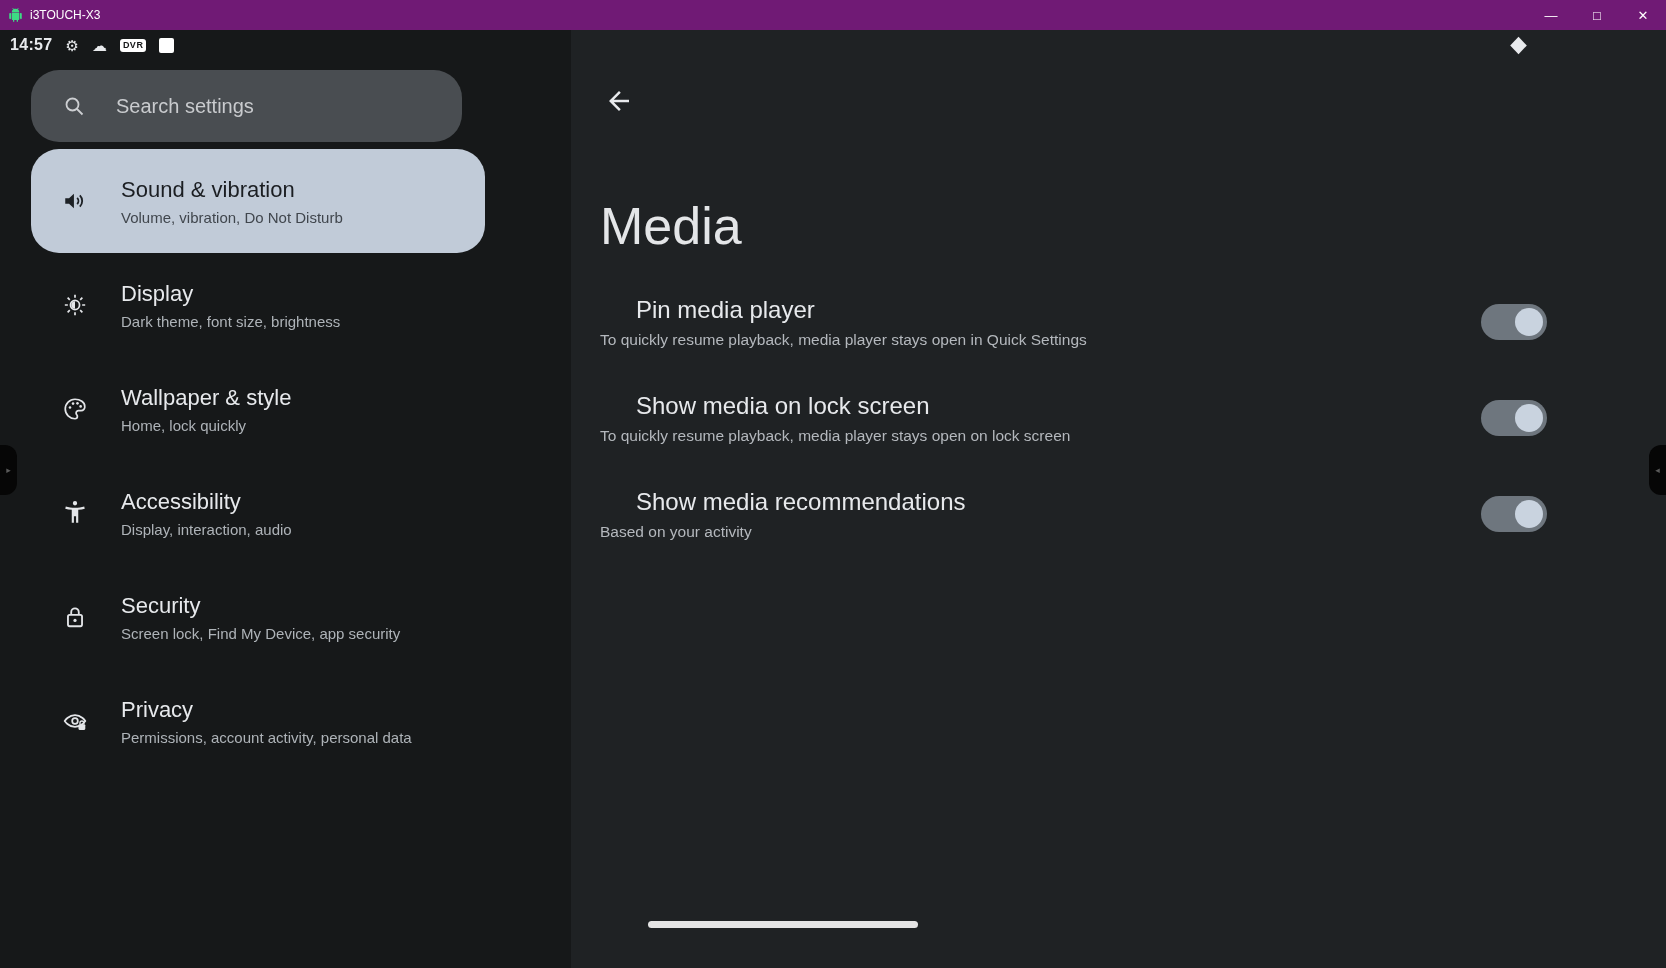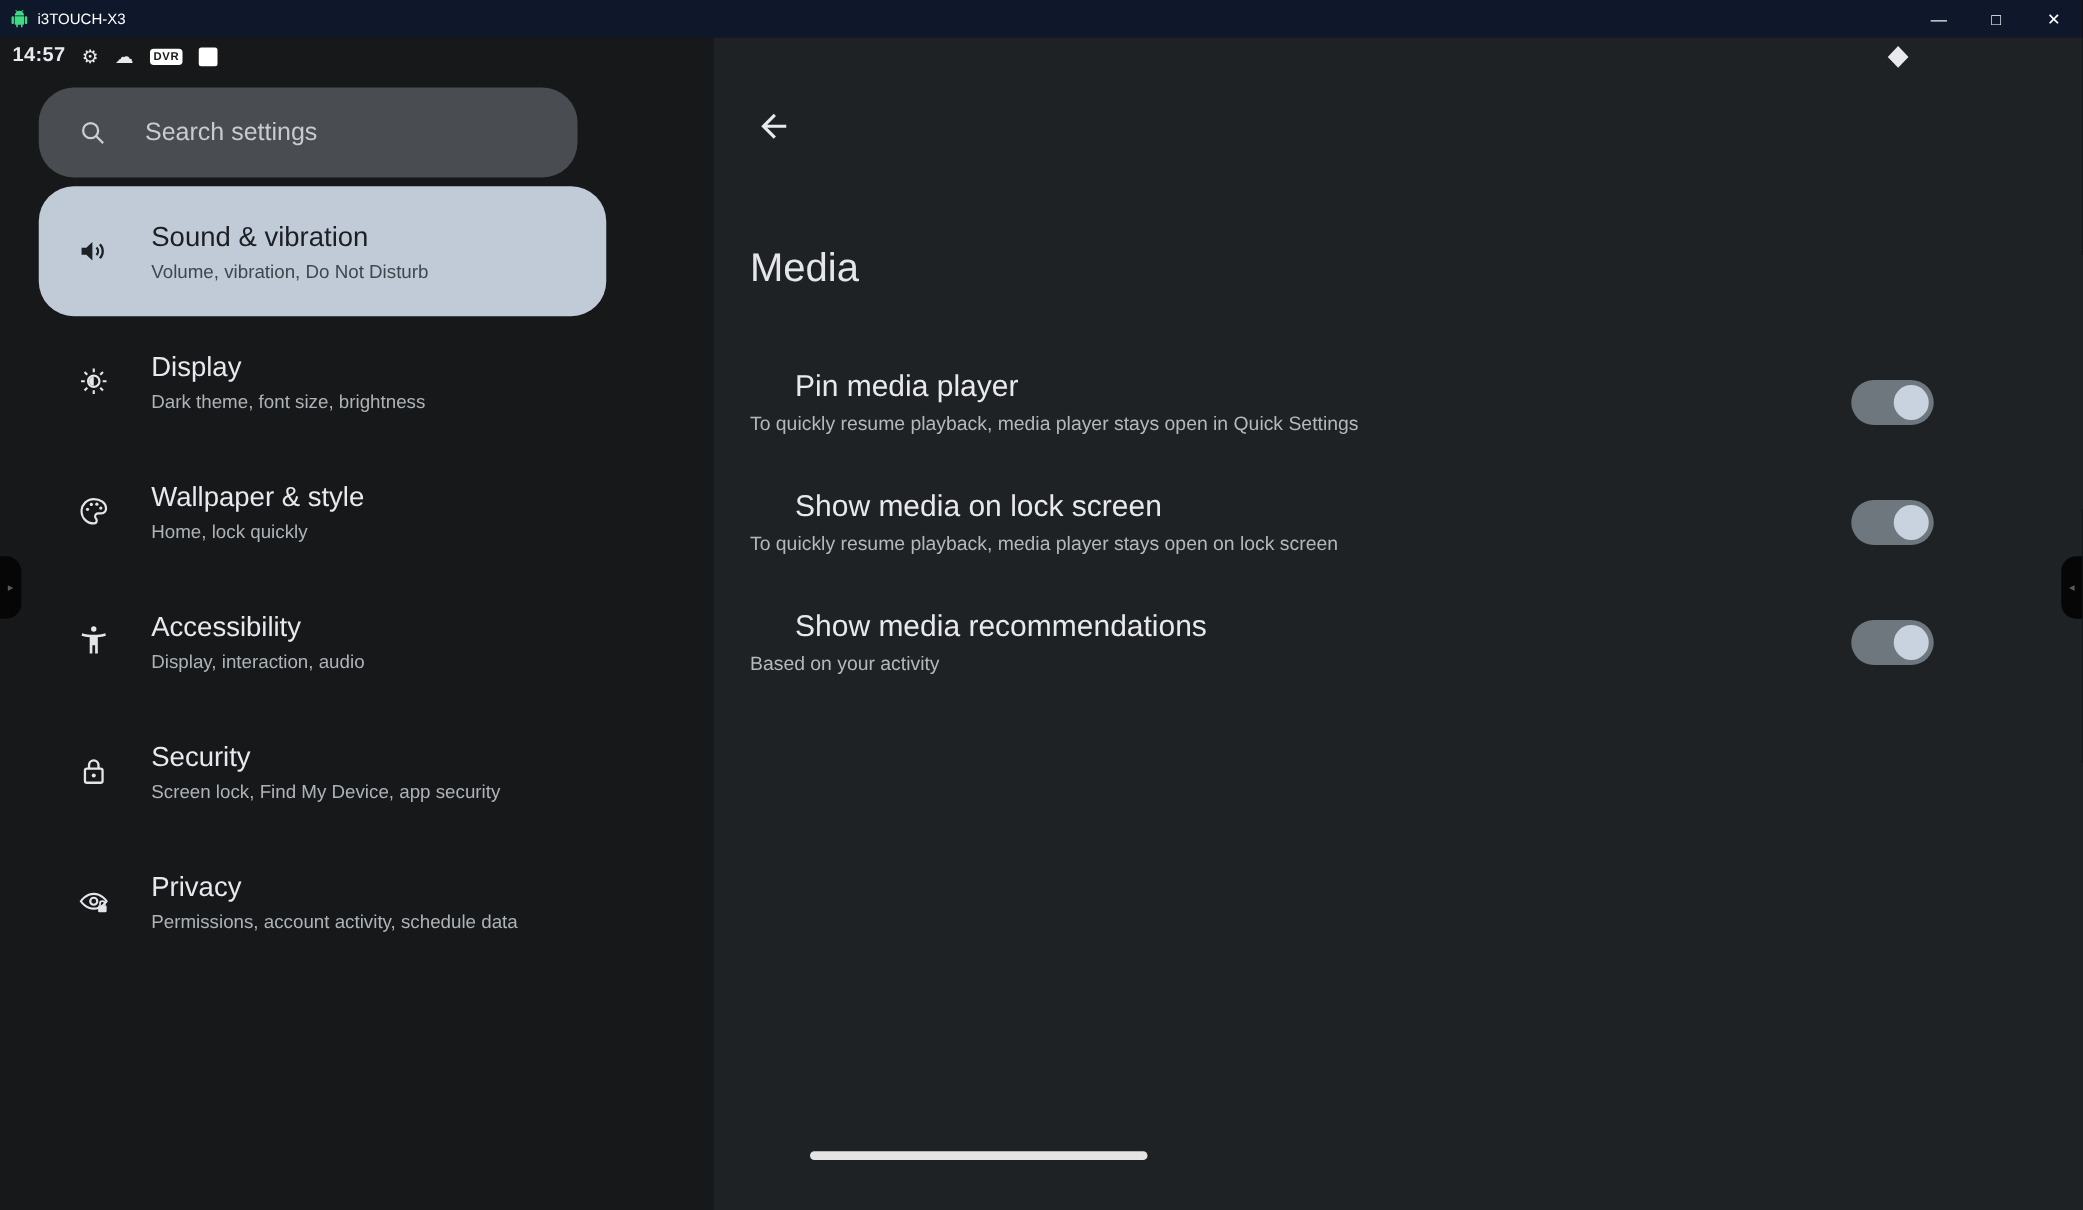--- a/index.html
+++ b/index.html
@@ -2,21 +2,21 @@
 <html><head>
 <meta charset="utf-8">
 <style>
   * { margin:0; padding:0; box-sizing:border-box; }
   html,body { width:1666px; height:968px; overflow:hidden; }
   body { background:#000; font-family:"Liberation Sans","DejaVu Sans",sans-serif; }
 
   .window { width:1666px; height:968px; display:flex; flex-direction:column; }
 
   
-  .titlebar { flex:0 0 30px; background:#0f172a; display:flex; align-items:center; justify-content:space-between; padding-left:8px; }
+  .titlebar { flex:0 0 30px; background:#701a75; display:flex; align-items:center; justify-content:space-between; padding-left:8px; }
   .titlebar-left { display:flex; align-items:center; gap:7px; }
   .app-icon { display:flex; }
   .window-title { color:#ffffff; font-size:12px; }
   .titlebar-controls { display:flex; height:100%; }
   .tb-btn { width:46px; height:100%; display:flex; align-items:center; justify-content:center; color:#ffffff; font-size:13px; background:transparent; border:none; cursor:pointer; }
 
   
   .android { flex:1; position:relative; display:flex; background:#1f2224; }
 
   
@@ -39,21 +39,21 @@
   .nav-item .title { font-size:22px; color:#e7e9ec; }
   .nav-item .desc { font-size:15px; color:#aeb3b8; }
   .nav-item.selected { background:#c1cbd8; }
   .nav-item.selected .icon { color:#1d2125; }
   .nav-item.selected .title { color:#1b1e22; }
   .nav-item.selected .desc { color:#40464d; }
 
   
   .main { flex:1; position:relative; background:#1f2224; }
   .back-btn { position:absolute; left:29px; top:52px; width:38px; height:38px; display:flex; align-items:center; justify-content:center; color:#e8eaed; background:none; border:none; cursor:pointer; }
-  .page-title { position:absolute; left:29px; top:166px; font-size:32px; font-weight:400; color:#e4e6e8; }
+  .page-title { position:absolute; left:29px; top:166px; font-size:52px; font-weight:400; color:#e4e6e8; }
   .settings-list { position:absolute; left:29px; top:266px; right:119px; }
   .setting-row { height:96px; display:flex; justify-content:space-between; }
   .setting-title { font-size:24px; color:#e7e9ec;margin-left:36px; }
   .setting-desc { margin-top:7px; font-size:15.5px; color:#b4b8bd; }
   .toggle { margin-top:8px; flex:0 0 66px; width:66px; height:36px; border-radius:18px; background:#6e767e; position:relative; cursor:pointer; }
   .toggle .thumb { position:absolute; top:4px; left:4px; width:28px; height:28px; border-radius:50%; background:#c9d3df; }
   .toggle.on .thumb { left:auto; right:4px; }
 
   .gesture-bar { position:absolute; left:77px; bottom:40px; width:270px; height:7px; border-radius:4px; background:#e4e4e4; cursor:pointer; }
 
@@ -184,21 +184,21 @@
           <span class="icon">
             <svg viewBox="0 0 24 24" width="26" height="26">
                 <path fill="none" stroke="currentColor" stroke-width="1.6" d="M2.5 12S6 6.5 12 6.5 21.5 12 21.5 12 18 17.5 12 17.5 2.5 12 2.5 12z"></path>
                 <circle cx="12" cy="12" r="2.6" fill="none" stroke="currentColor" stroke-width="1.6"></circle>
                 <rect x="15.2" y="15" width="6.3" height="5.2" rx="1" fill="currentColor"></rect>
                 <path d="M16.6 15v-1.3a1.75 1.75 0 013.5 0V15" fill="none" stroke="currentColor" stroke-width="1.3"></path>
               </svg>
           </span>
           <span class="texts">
             <span class="title">Privacy</span>
-            <span class="desc">Permissions, account activity, schedule data</span>
+            <span class="desc">Permissions, account activity, personal data</span>
           </span>
         </div>
 
       </nav>
     </aside>
 
     <main class="main">
       <button class="back-btn">
         <svg viewBox="0 0 24 24" width="30" height="30">
             <path fill="currentColor" d="M20 11H7.83l5.59-5.59L12 4l-8 8 8 8 1.41-1.41L7.83 13H20v-2z"></path>

